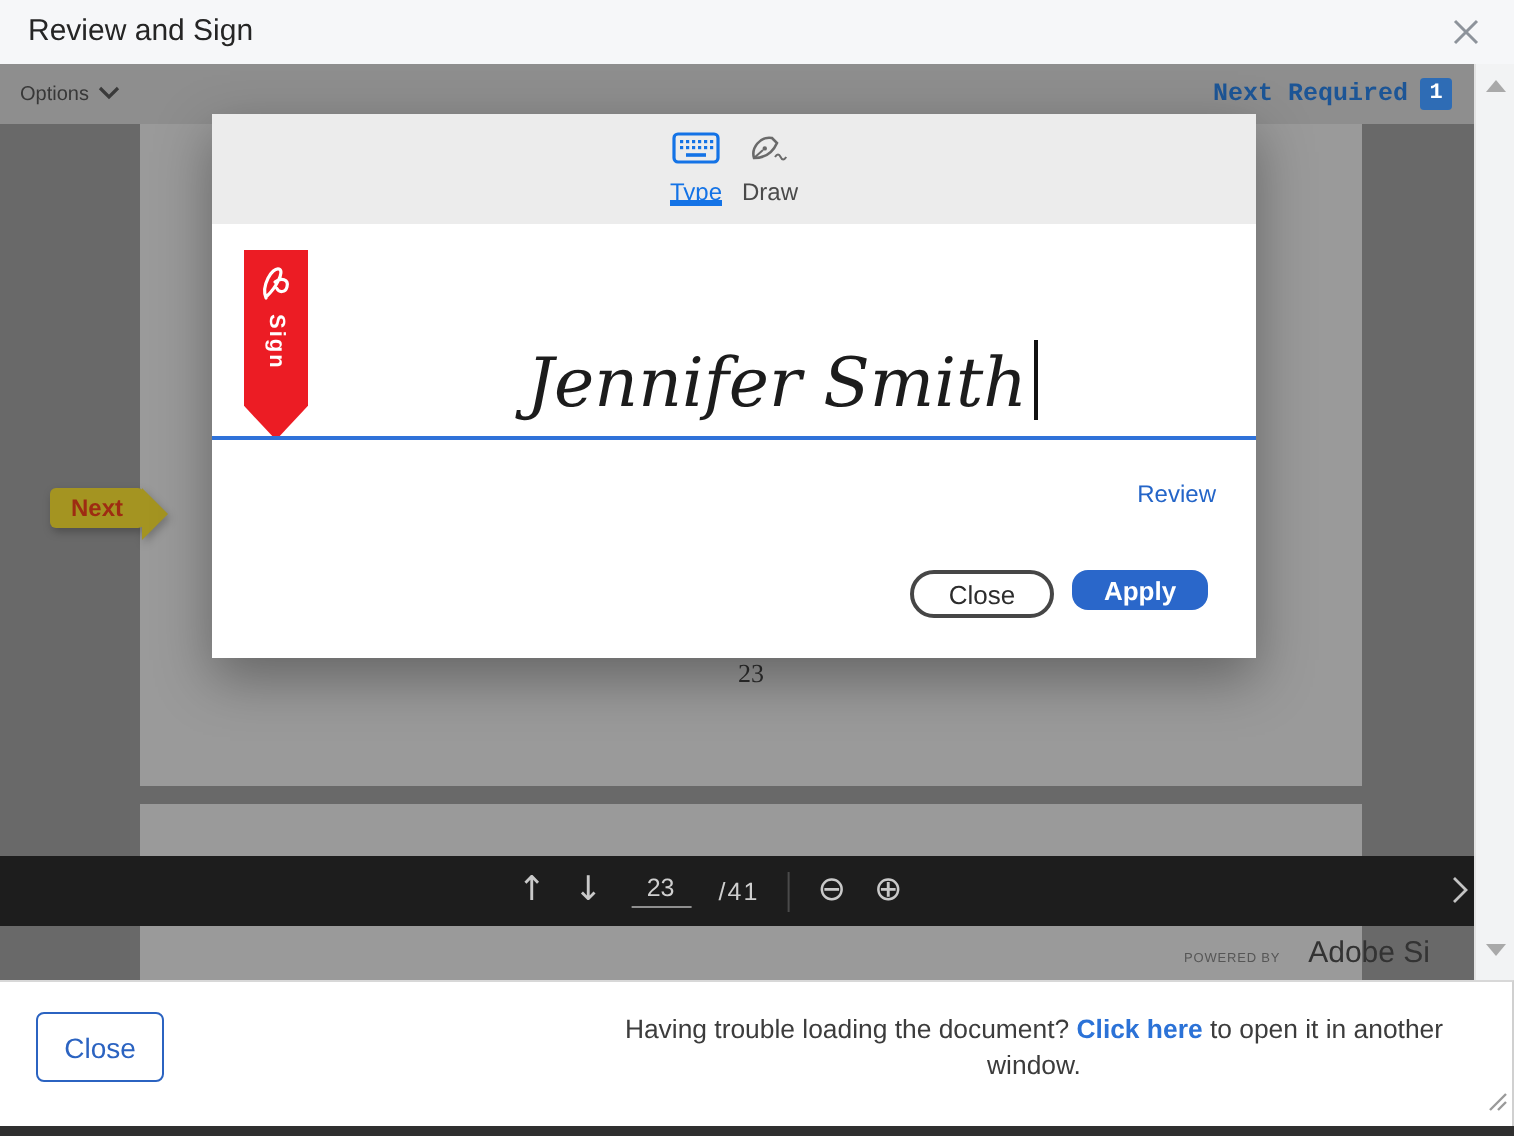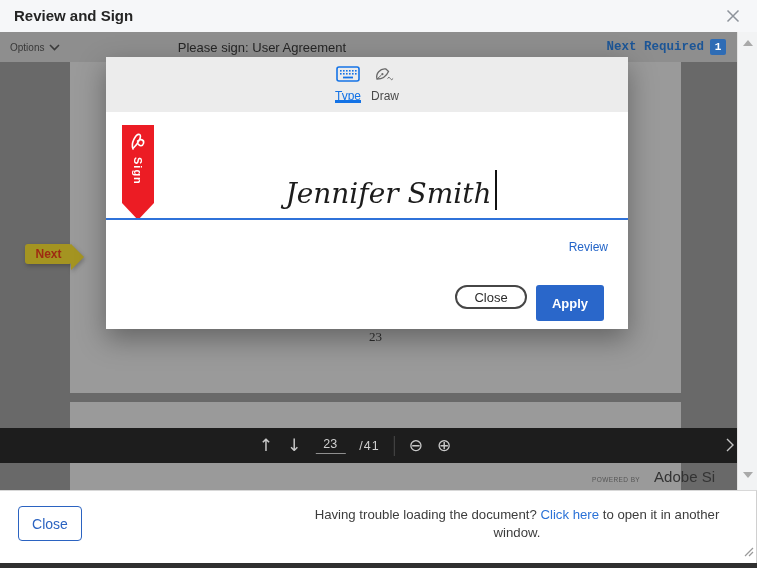--- a/index.html
+++ b/index.html
@@ -4,21 +4,21 @@
 <style>
   * { margin:0; padding:0; box-sizing:border-box; }
   html,body { background:#e9e9e9; }
   #app {
     position:relative; width:757px; height:568px; background:#ffffff;
     font-family:"Liberation Sans", sans-serif; overflow:hidden;
   }
 
   
   .titlebar { position:absolute; left:0; top:0; width:757px; height:32px; background:#f6f7f9; }
-  .titlebar h1 { position:absolute; left:14px; top:7px; font-size:15px; font-weight:bold; color:#252525; }
+  .titlebar h1 { position:absolute; left:14px; top:7px; font-size:15px; font-weight:normal; color:#252525; }
   .win-close { position:absolute; right:16px; top:8px; width:16px; height:16px; cursor:pointer; }
 
   
   .toolbar { position:absolute; left:0; top:32px; width:757px; height:30px; background:#8e8e8e; }
   .options { position:absolute; left:10px; top:0; height:30px; display:flex; align-items:center; gap:5px;
              color:#383838; font-size:10px; cursor:pointer; }
   .doc-title { position:absolute; left:262px; top:0; transform:translateX(-50%); line-height:32px;
                font-size:13px; color:#262626; white-space:nowrap; }
   .next-required { position:absolute; right:31px; top:0; height:30px; display:flex; align-items:center; gap:6px;
                    font-size:12.5px; color:#1c5596; font-weight:bold; cursor:pointer;font-family:Liberation Mono, monospace; }
@@ -72,42 +72,42 @@
   .tab { display:flex; flex-direction:column; align-items:center; gap:4px; padding-top:9px; height:46px;
          cursor:pointer; font-size:12px; color:#4a4a4a; }
   .tab.active { color:#1473e6; border-bottom:3px solid #1473e6; }
   .sig-body { position:relative; height:217px; }
   .ribbon { position:absolute; left:16px; top:13px; width:32px; height:95px; background:#ec1c24;
             clip-path:polygon(0 0,100% 0,100% 82%,50% 100%,0 82%); }
   .adobe-logo { position:absolute; left:6px; top:5px; }
   .ribbon-text { position:absolute; left:50%; top:32px; transform:translateX(-50%);
                  writing-mode:vertical-rl; color:#fff; font-size:11px; font-weight:bold; letter-spacing:1px; }
   .sig-text { position:absolute; left:0; right:0; top:58px; text-align:center;
-              font-family:"DejaVu Serif", serif; font-style:italic; font-size:28px; color:#1c1c1c;
+              font-family:"DejaVu Serif", serif; font-style:italic; font-size:34px; color:#1c1c1c;
               cursor:text;padding-left:48px; }
   .caret-bar { display:inline-block; width:2px; height:40px; background:#111; margin-left:3px;
                vertical-align:-7px; }
   .sig-line { position:absolute; left:0; right:0; top:106px; border-top:2px solid #2f72d9; }
   .clear { position:absolute; right:20px; top:128px; color:#2465c8; font-size:12px; cursor:pointer;
            text-decoration:none; }
   .sig-actions { position:absolute; right:24px; top:173px; display:flex; gap:9px; }
   .btn-close-pill { width:72px; height:24px; background:#fff; border:2px solid #464646; border-radius:13px;
                     color:#2c2c2c; font-size:13px; cursor:pointer; font-family:"Liberation Sans", sans-serif; }
-  .btn-apply { width:68px; height:36px; background:#2a67ca; border:none; border-radius:3px; color:#fff;
+  .btn-apply { width:68px; height:20px; background:#2a67ca; border:none; border-radius:8px; color:#fff;
                font-size:13px; font-weight:bold; cursor:pointer; font-family:"Liberation Sans", sans-serif; }
 
   
   .footer { position:absolute; left:0; top:490px; width:757px; height:73px; background:#fff;
             border-top:1px solid #d8d8d8; border-right:1px solid #d0d0d0; }
   .footer-close { position:absolute; left:18px; top:15px; width:64px; height:35px; background:#fff;
                   border:1px solid #2b63c1; border-radius:4px; color:#2b63c1; font-size:14px;
                   cursor:pointer; font-family:"Liberation Sans", sans-serif; }
   .help-text { position:absolute; left:290px; right:12px; top:15px; text-align:center;
                font-size:13.2px; color:#3c3c3c; line-height:17.5px; }
-  .help-text .link { color:#2b72d7; text-decoration:none; cursor:pointer; }
+  .help-text .link { color:#2b72d7; text-decoration:none; cursor:pointer;font-weight:bold; }
   .resize-handle { position:absolute; right:2px; bottom:2px; cursor:nwse-resize; }
   .bottom-strip { position:absolute; left:0; top:563px; width:757px; height:5px; background:#2f2f2f; }
 </style>
 </head>
 <body>
 
 <div id="app">
 
   <header class="titlebar">
     <h1>Review and Sign</h1>
@@ -120,21 +120,20 @@
 
   <div class="toolbar">
     <div class="options">
       <span>Options</span>
       <span>
         <svg width="11" height="7" viewBox="0 0 11 7">
             <path d="M1 1 L5.5 5.5 L10 1" fill="none" stroke="#3a3a3a" stroke-width="1.6"></path>
           </svg>
       </span>
     </div>
-    <div class="doc-title">Please sign: User Agreement</div>
     <div class="next-required">
       <span>Next Required</span>
       <span class="badge">1</span>
     </div>
   </div>
 
   <div class="doc-area">
     <div class="page page23">
       <span class="pageno">23</span>
     </div>

